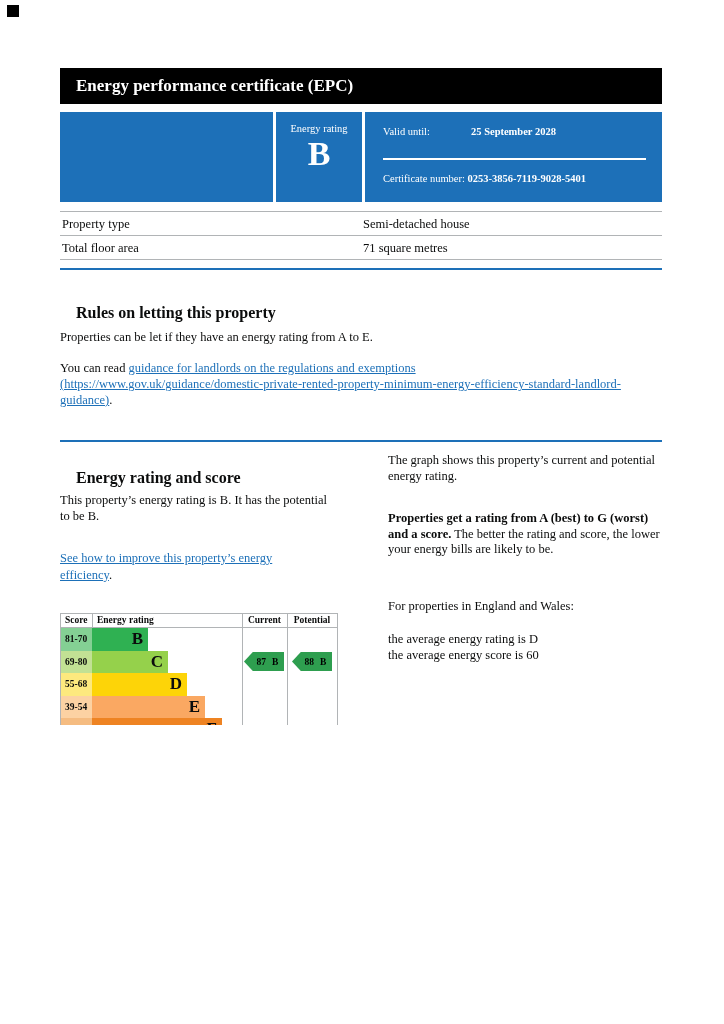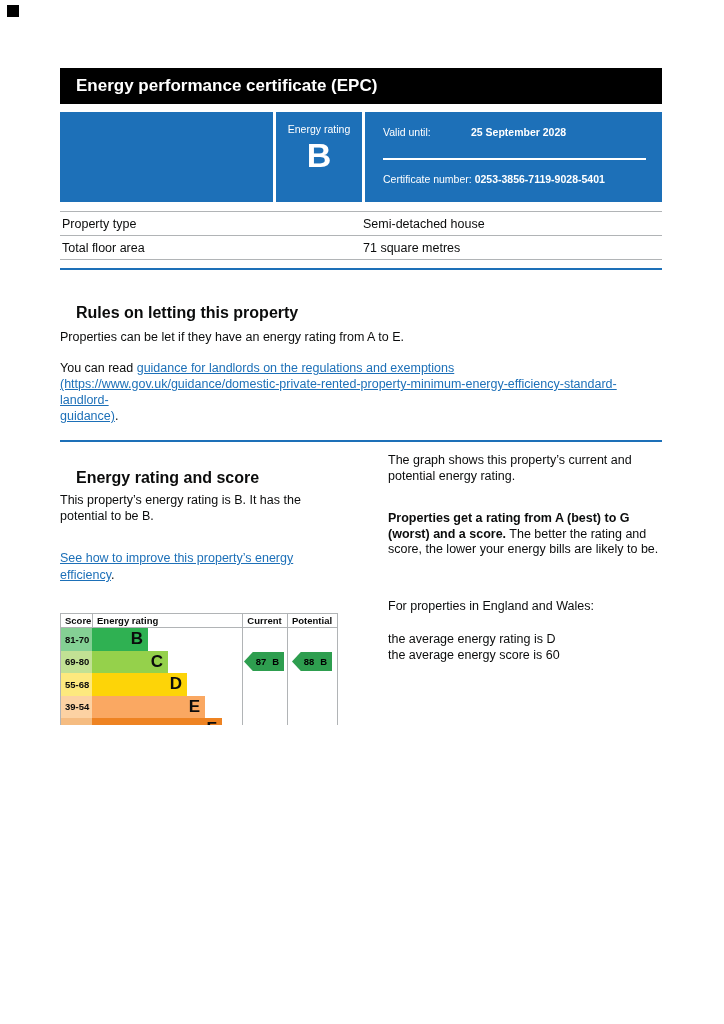--- a/index.html
+++ b/index.html
@@ -1,19 +1,19 @@
 <!DOCTYPE html>
 <html><head>
 <meta charset="utf-8">
 <style>
   * { box-sizing: border-box; }
   html,body { margin:0; padding:0; background:#fff; }
   .page {
     position:relative; width:724px; height:725px; background:#ffffff;
-    font-family:Liberation Sans, sans-serif; color:#0b0c0c; overflow:hidden;
+    font-family:Liberation Serif, serif; color:#0b0c0c; overflow:hidden;
   }
   .corner-marker { position:absolute; left:7px; top:5px; width:12px; height:12px; background:#000; }
 
   
   .titlebar {
     position:absolute; left:60px; top:68px; width:602px; height:36px;
     background:#000; color:#fff; font-size:17px; font-weight:bold;
     line-height:36px; padding-left:16px;
   }
 

